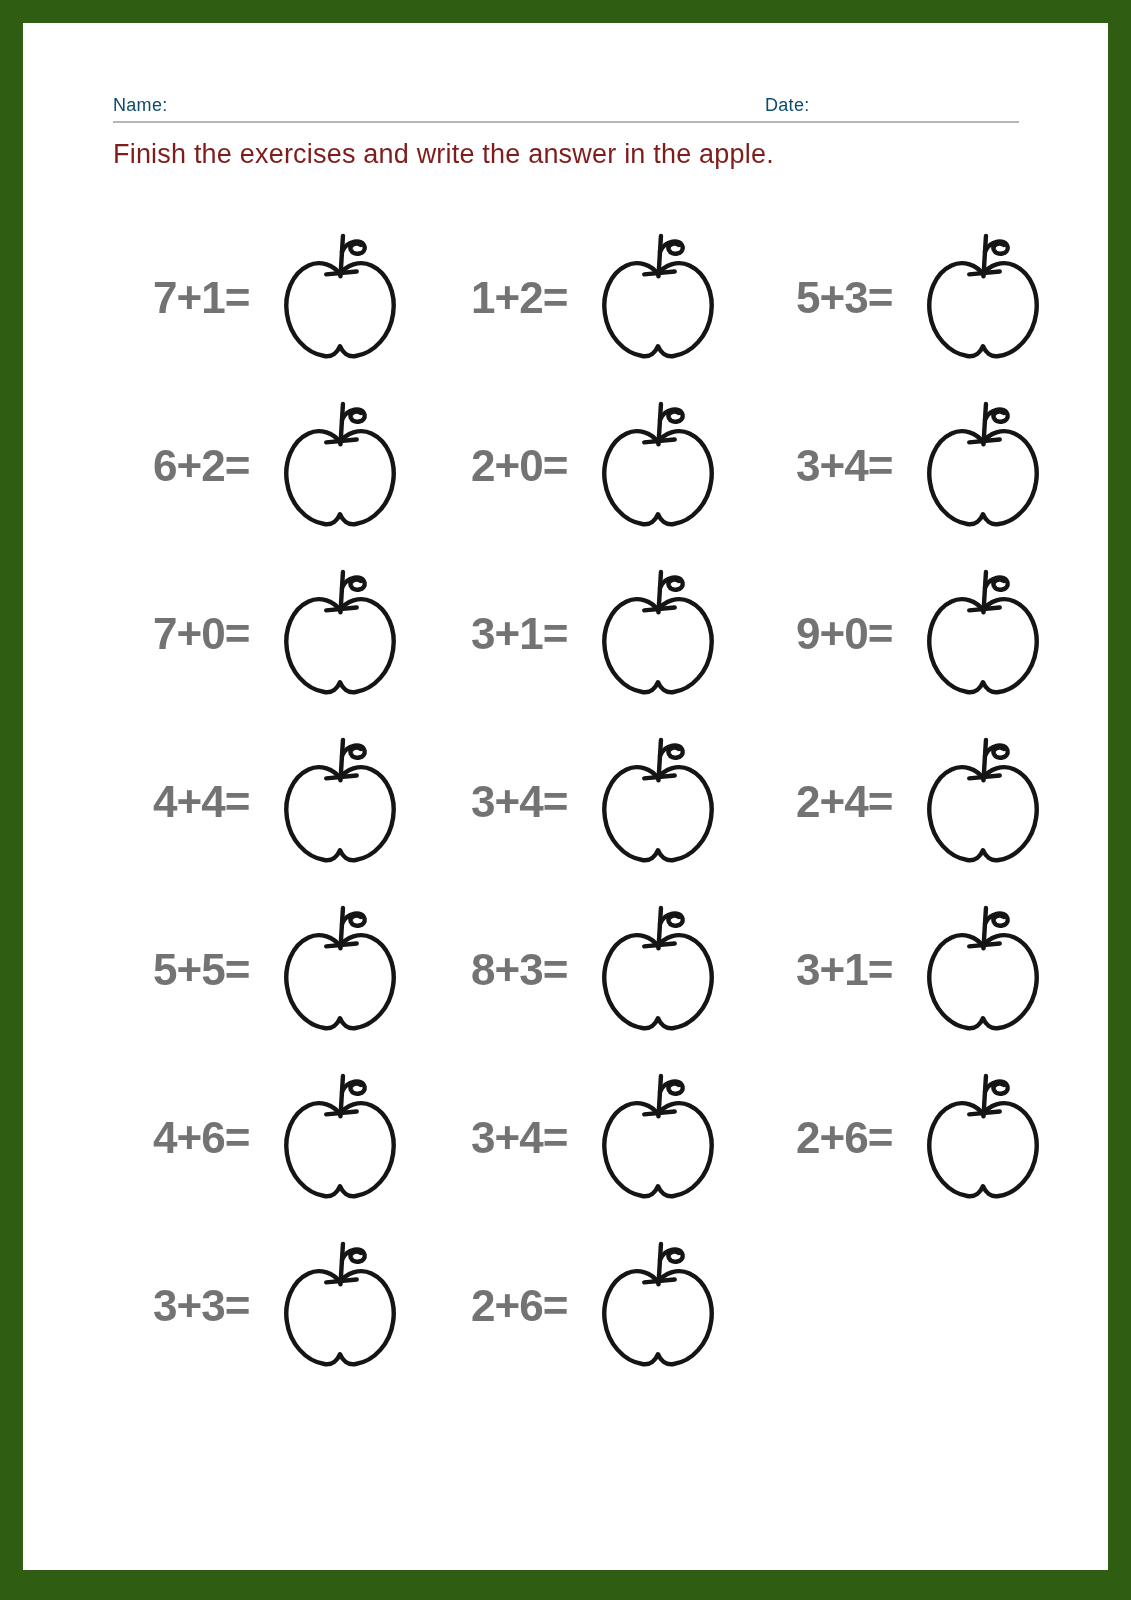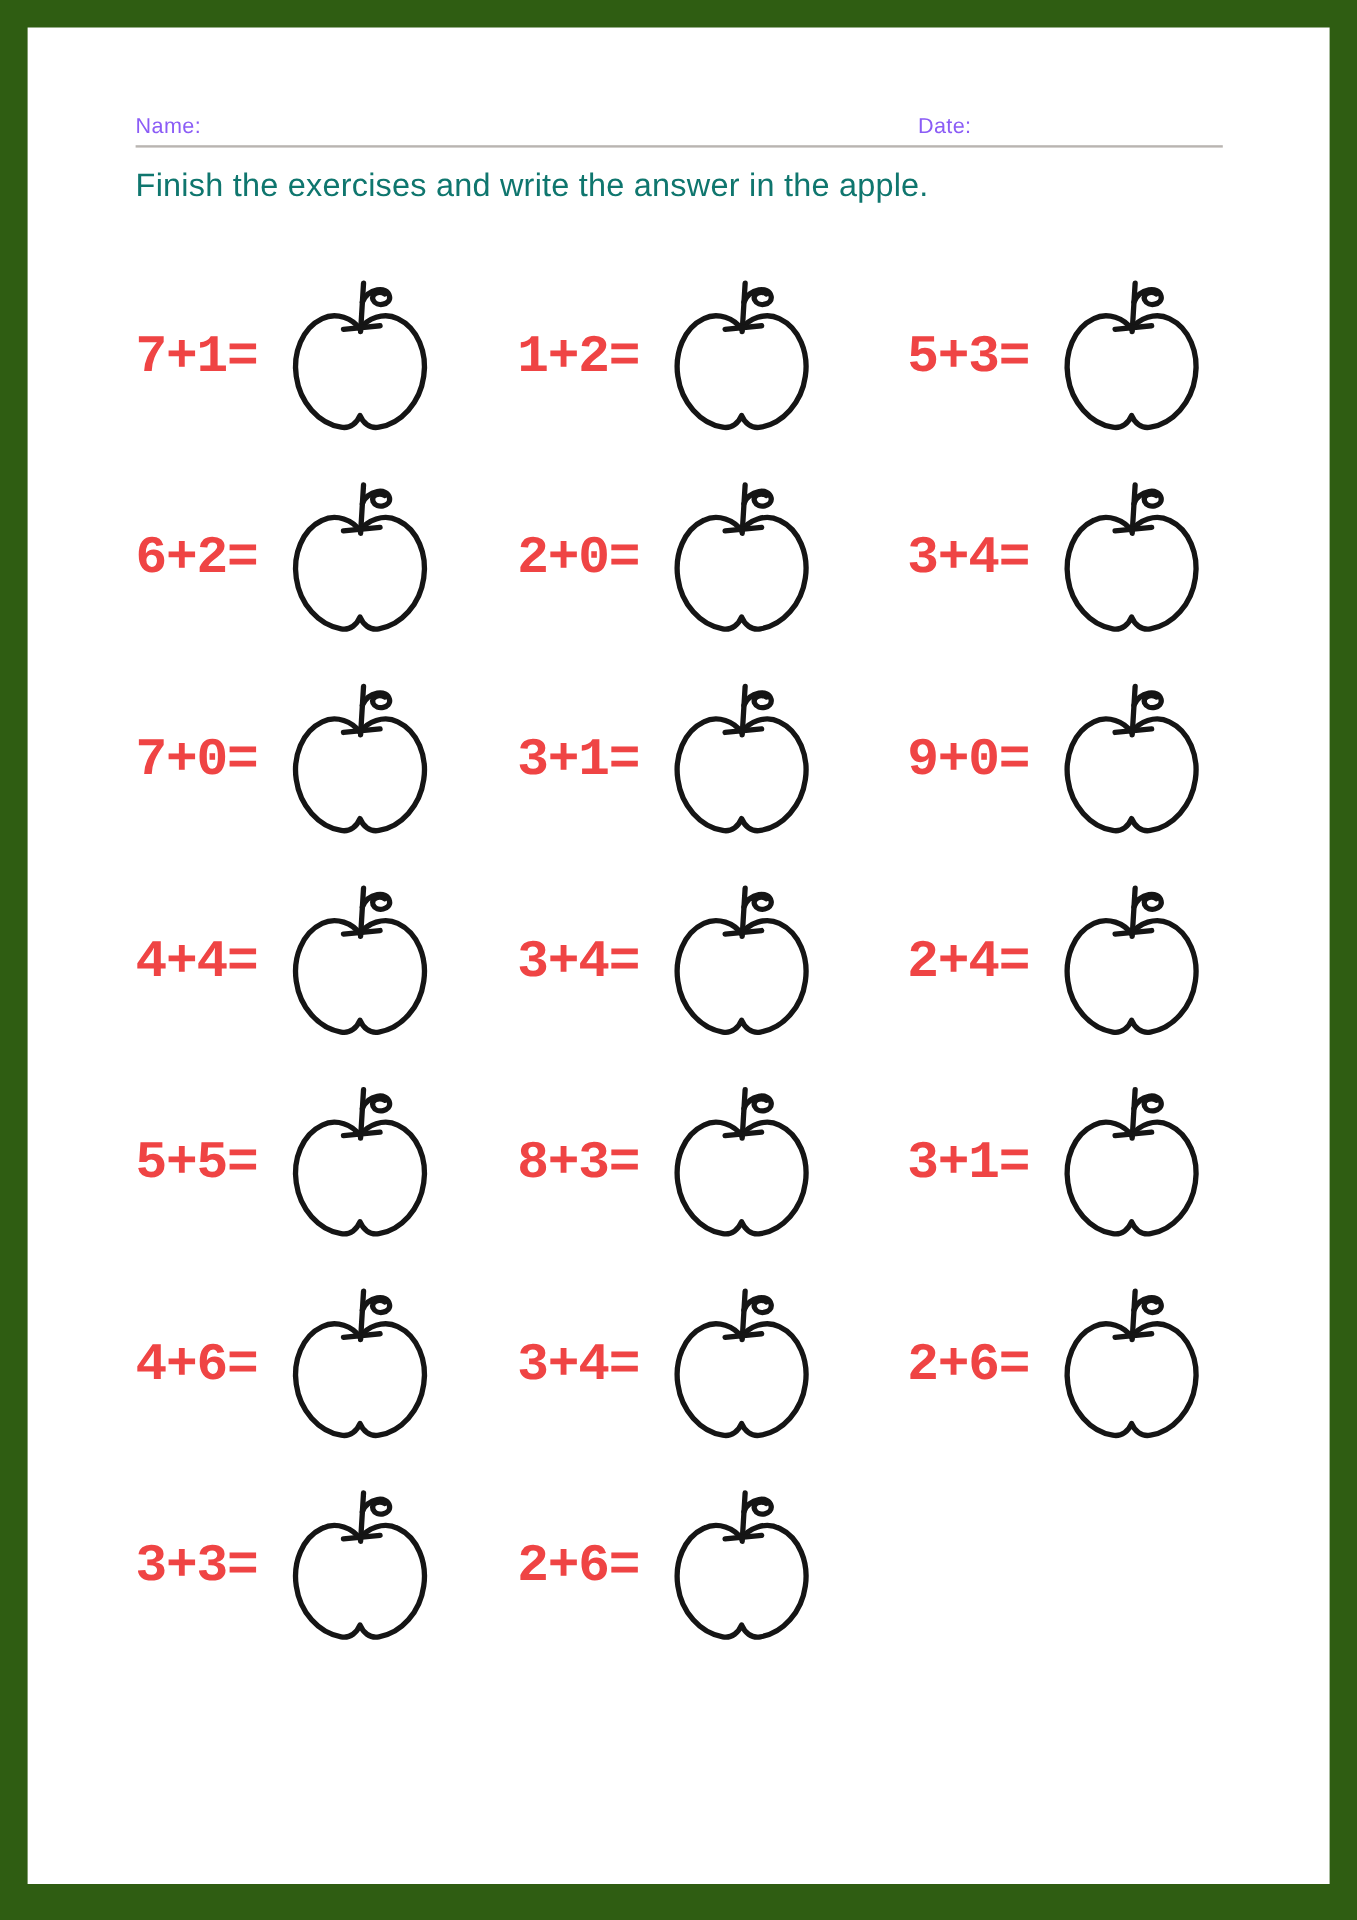--- a/index.html
+++ b/index.html
@@ -8,56 +8,57 @@
     box-sizing:border-box;
     width:1131px; height:1600px;
     border:23px solid #2f5d12;
     border-bottom-width:30px;
     background:#ffffff;
     padding:72px 0 0 90px;
     position:relative;
     font-family:"Liberation Sans", sans-serif;
   }
   .header { position:relative; width:906px; height:32px; }
-  .label { font-size:18px; color:#8b5cf6; letter-spacing:0.3px; }
+  .label { font-size:18px; color:#0c4a6e; letter-spacing:0.3px; }
   .date-label { position:absolute; left:652px; top:0; }
   .header-line {
     position:absolute; left:0; top:26px; width:906px;
     border-bottom:2px solid #b9b5b1;
   }
   .title {
     margin:46px 0 0 0;
     font-family:"DejaVu Sans", sans-serif;
     font-weight:bold;
     font-size:82px;
     line-height:0.95;
     letter-spacing:-2px;
     color:#3e701e;
   }
   .subtitle {
     margin:12px 0 0 0;
     font-size:27px;
-    color:#0f766e;
+    color:#7f1d1d;
     letter-spacing:0.2px;
   }
   .grid {
     margin-top:44px;
     display:grid;
     grid-template-columns:318px 325px 263px;
     grid-auto-rows:168px;
   }
   .cell { display:flex; align-items:center; }
   .eq {
     flex:none;
     width:128px;
-    font-family:Liberation Mono, monospace;
+    font-family:Liberation Sans, sans-serif;
     font-weight:bold;
     font-size:44px;
     letter-spacing:-1px;
-    color:#ef4444;
+    color:#737373;
+    margin-left:40px;
   }
   .apple { flex:none; width:118px; height:134px; }
   .defs { position:absolute; width:0; height:0; overflow:hidden; }
 </style>
 </head>
 <body>
 
 <svg class="defs" aria-hidden="true">
   <defs>
     <symbol id="apple-sym" viewBox="0 0 120 136">

